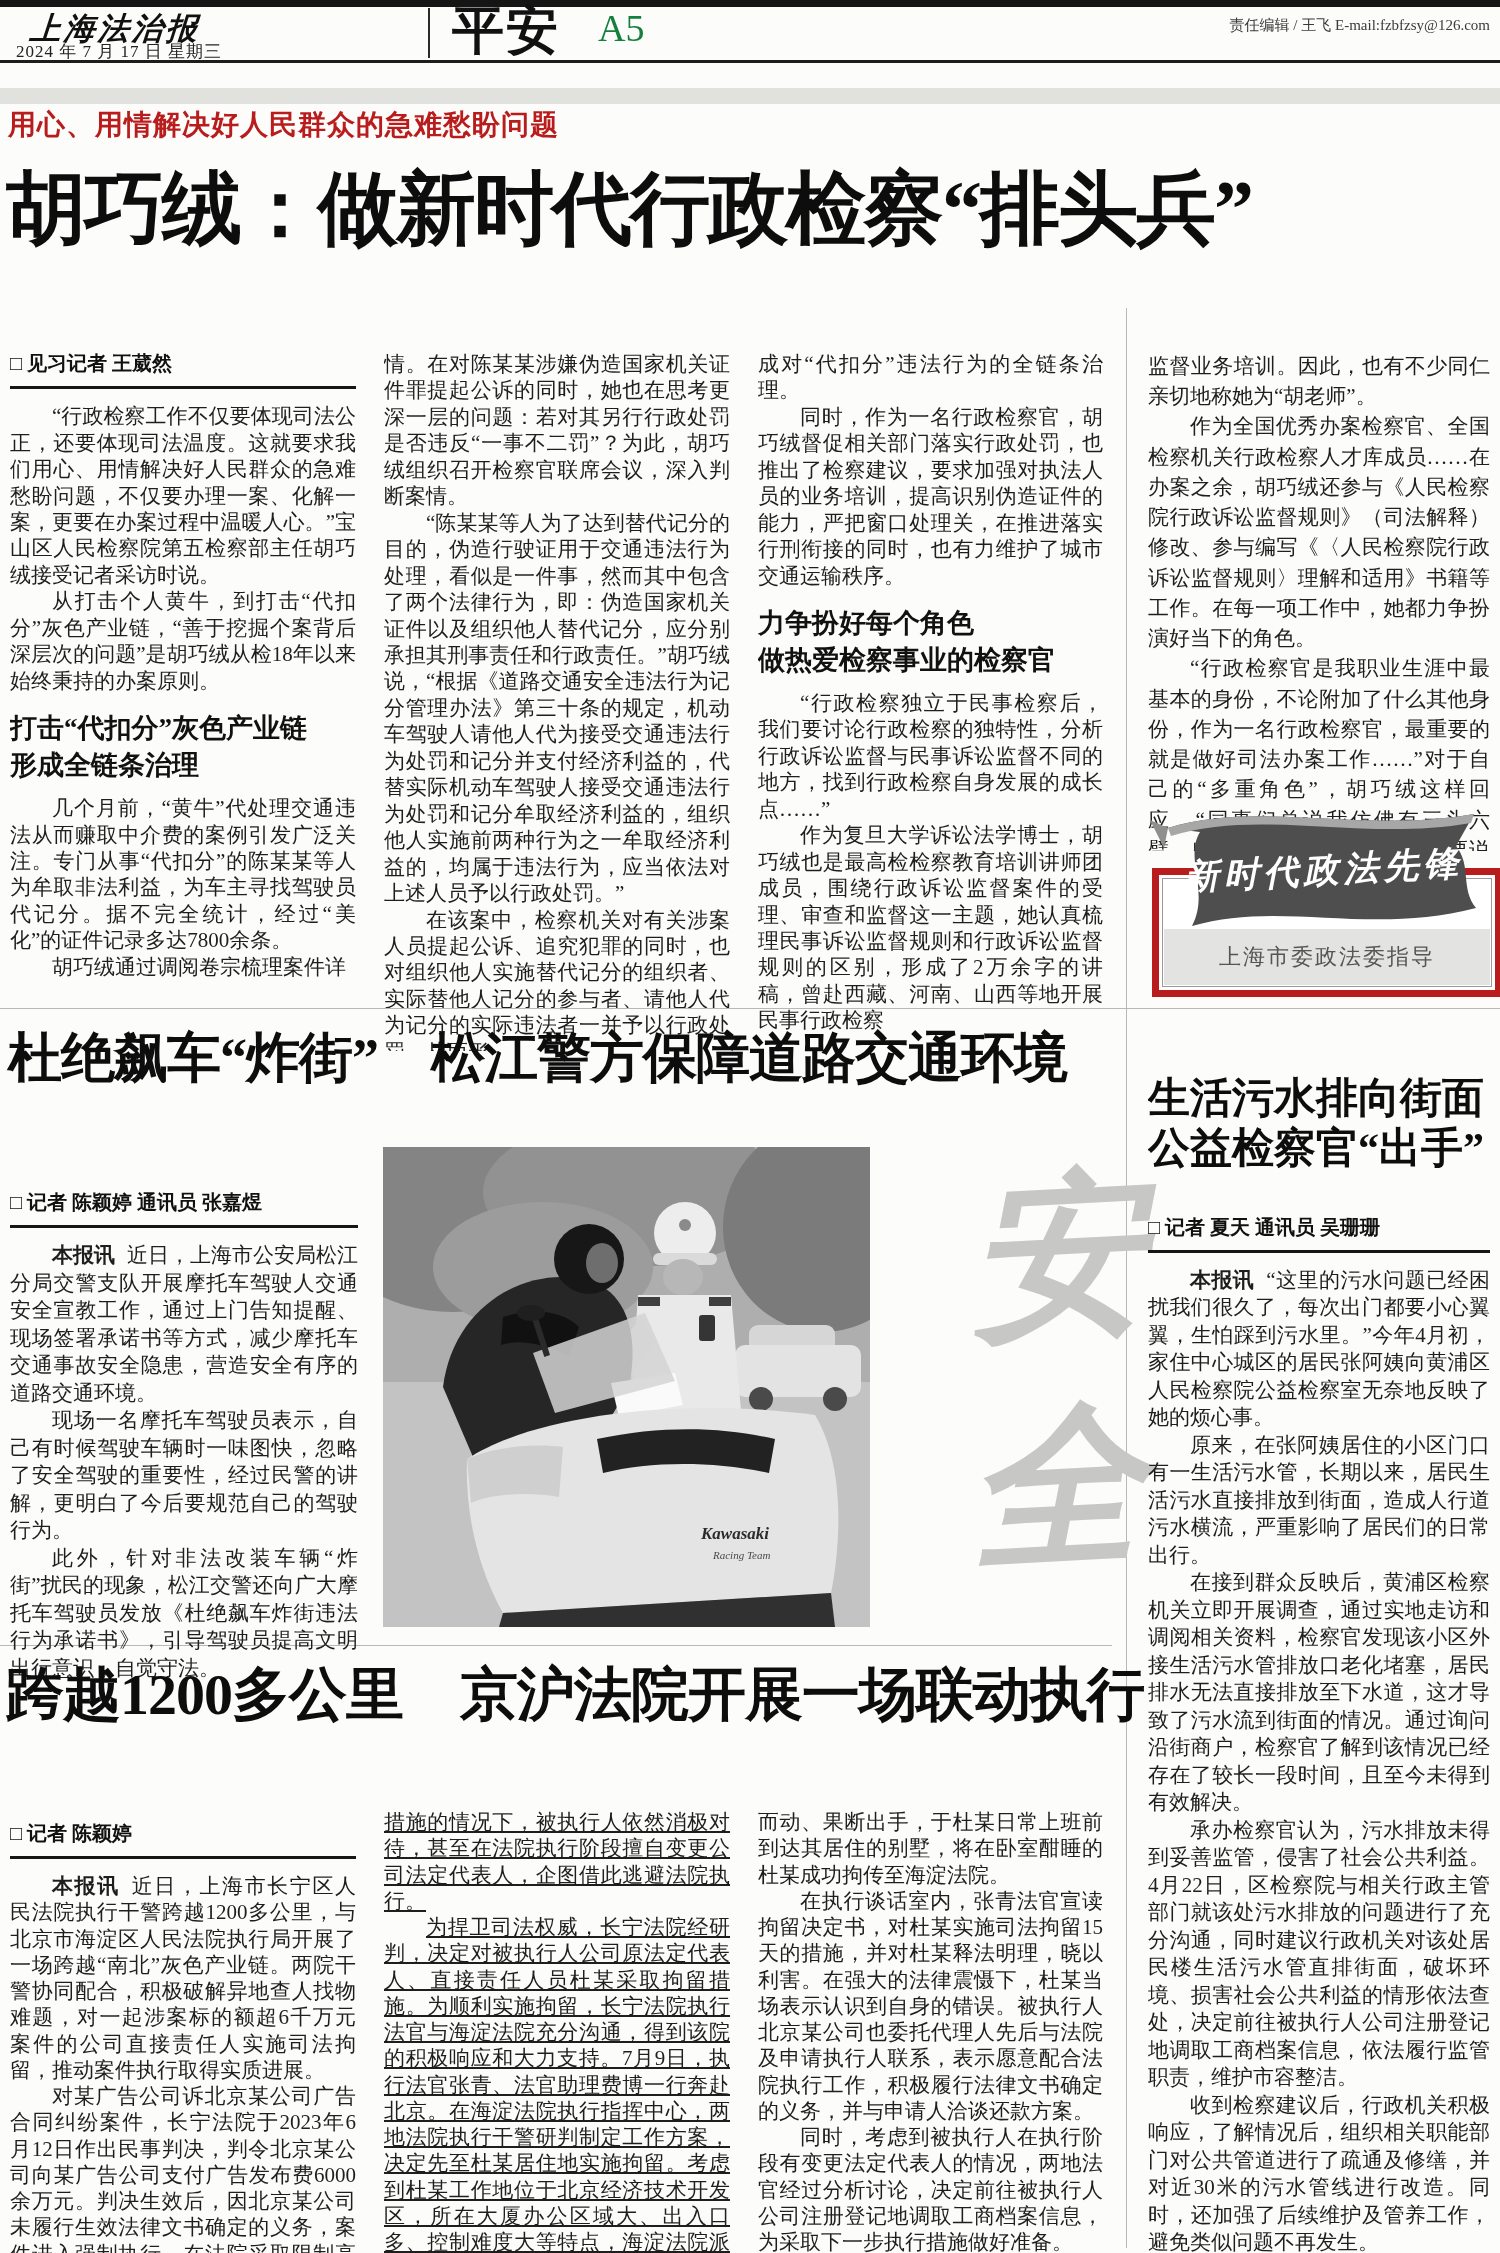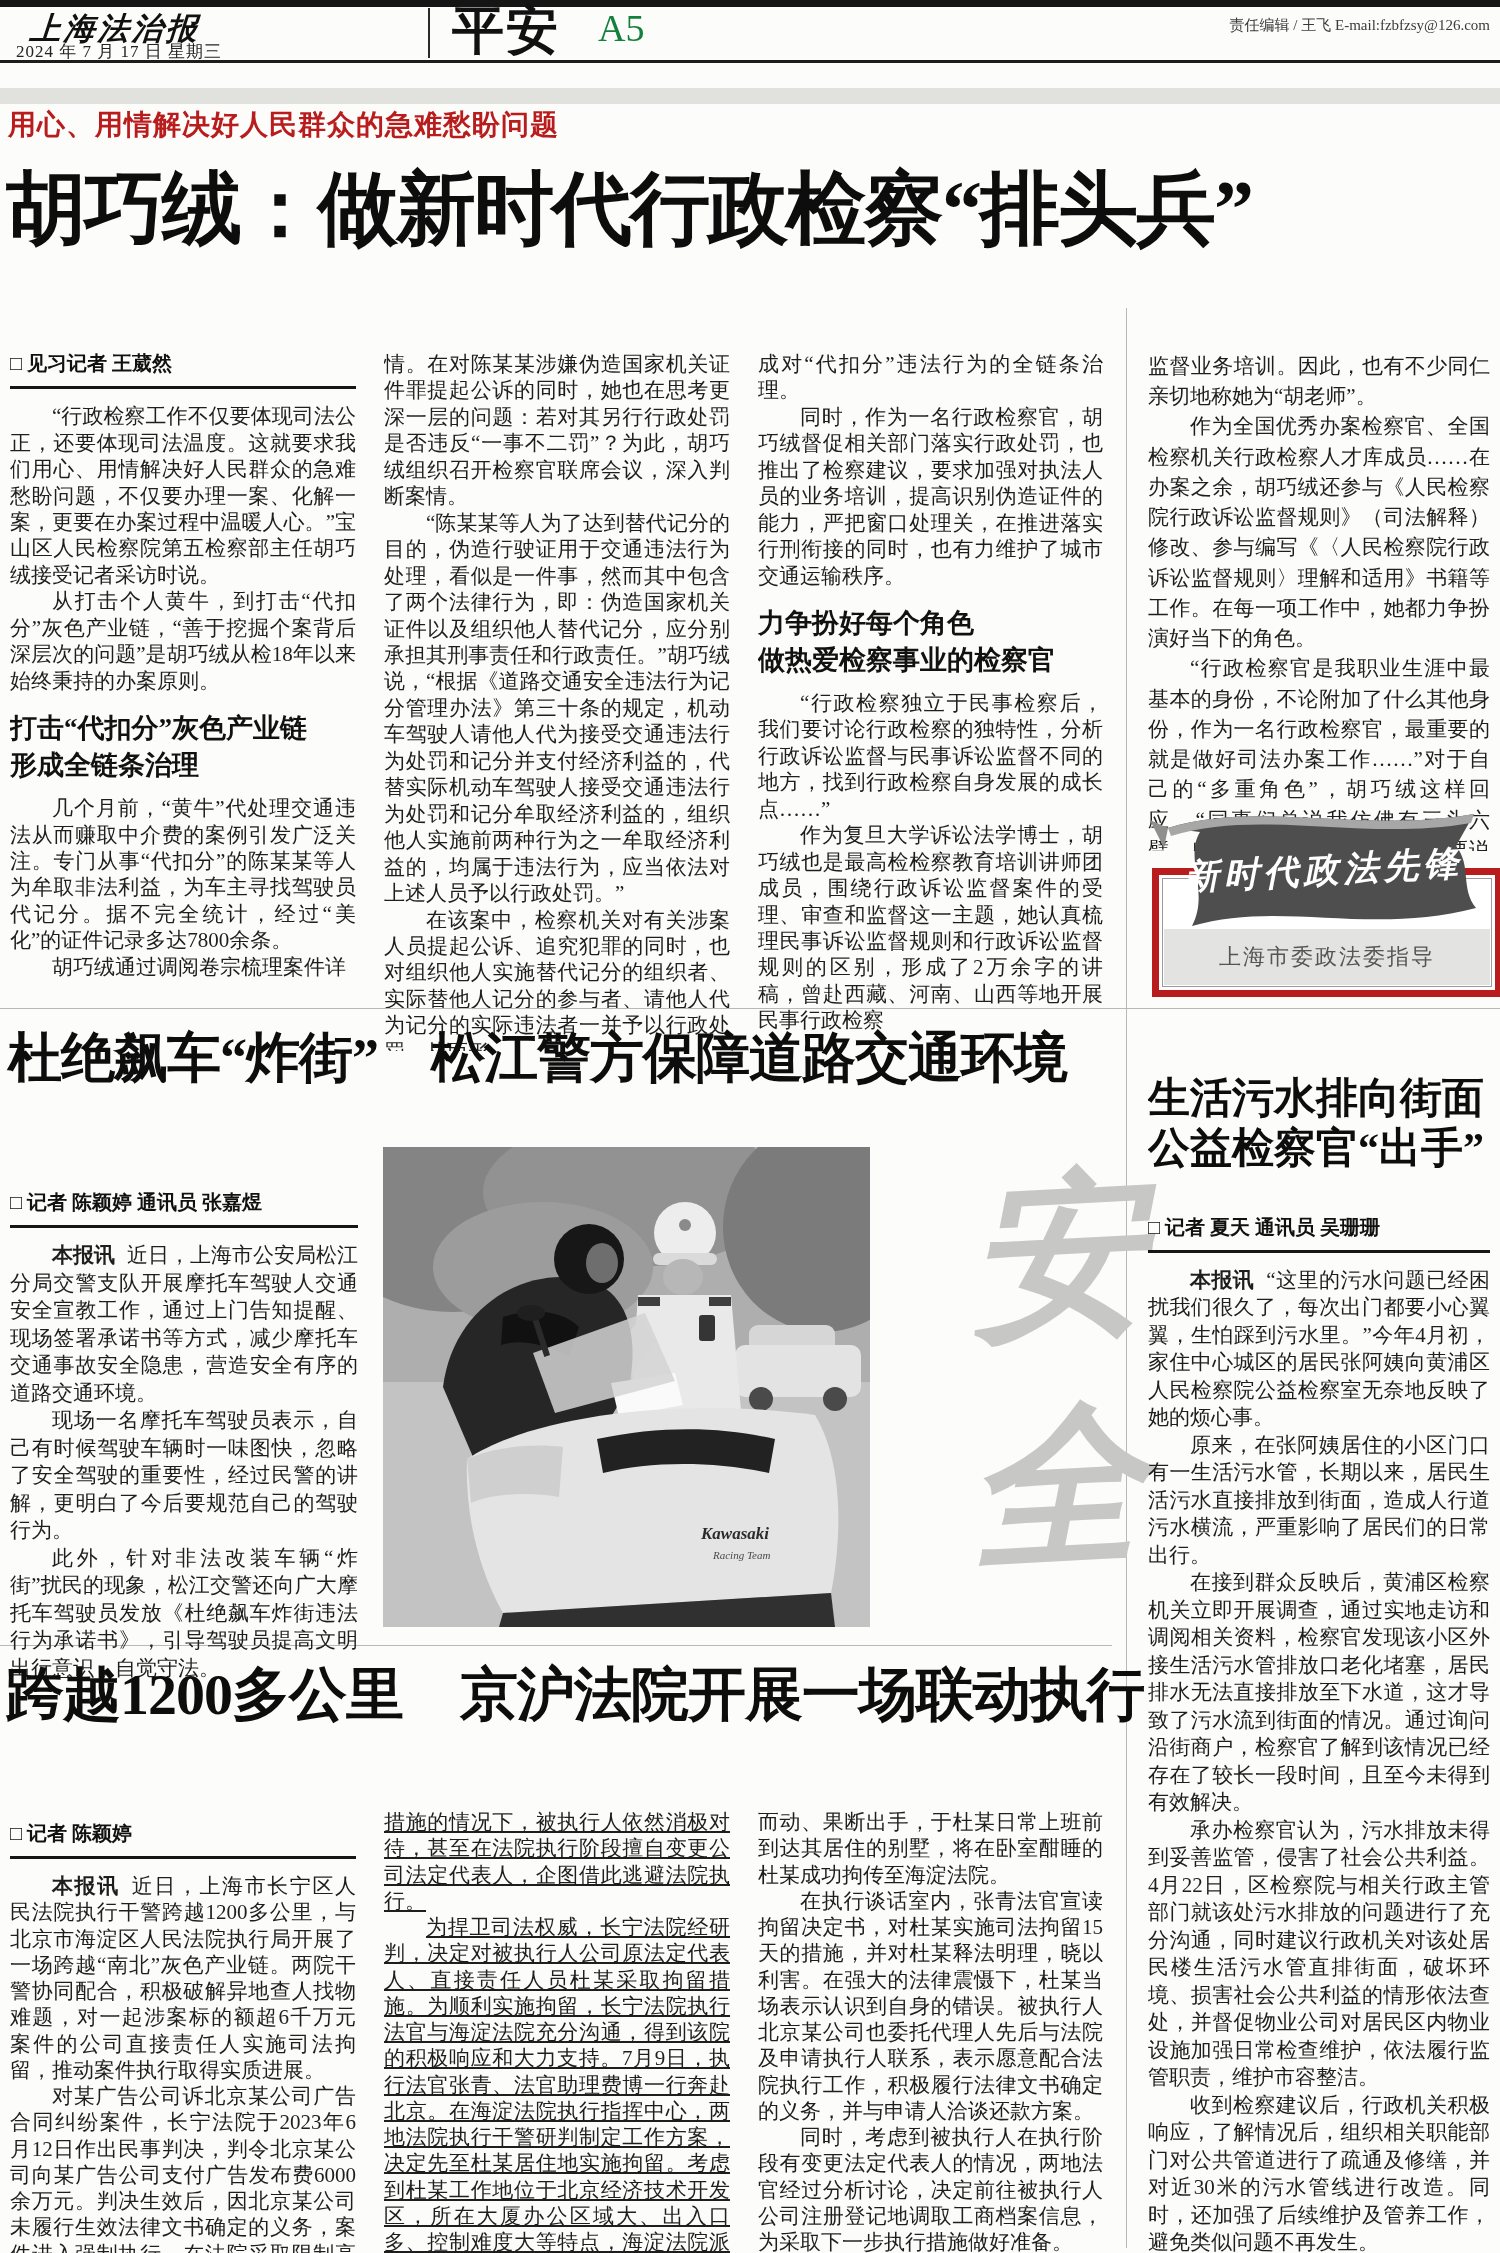--- a/index.html
+++ b/index.html
@@ -195,18 +195,18 @@
     <div class="h4">
       <div>生活污水排向街面</div>
       <div>公益检察官“出手”</div>
     </div>
     <div style="height:40px;"></div>
     <div class="byline">□ 记者 夏天 通讯员 吴珊珊</div>
     <div class="byrule"></div>
     <p><b class="lead">本报讯</b><span>“这里的污水问题已经困扰我们很久了，每次出门都要小心翼翼，生怕踩到污水里。”今年4月初，家住中心城区的居民张阿姨向黄浦区人民检察院公益检察室无奈地反映了她的烦心事。</span></p>
     <p>原来，在张阿姨居住的小区门口有一生活污水管，长期以来，居民生活污水直接排放到街面，造成人行道污水横流，严重影响了居民们的日常出行。</p>
     <p>在接到群众反映后，黄浦区检察机关立即开展调查，通过实地走访和调阅相关资料，检察官发现该小区外接生活污水管排放口老化堵塞，居民排水无法直接排放至下水道，这才导致了污水流到街面的情况。通过询问沿街商户，检察官了解到该情况已经存在了较长一段时间，且至今未得到有效解决。</p>
-    <p>承办检察官认为，污水排放未得到妥善监管，侵害了社会公共利益。4月22日，区检察院与相关行政主管部门就该处污水排放的问题进行了充分沟通，同时建议行政机关对该处居民楼生活污水管直排街面，破坏环境、损害社会公共利益的情形依法查处，并督促物业公司对居民区内物业设施加强日常检查维护，依法履行监管职责，维护市容整洁。</p>
+    <p>承办检察官认为，污水排放未得到妥善监管，侵害了社会公共利益。4月22日，区检察院与相关行政主管部门就该处污水排放的问题进行了充分沟通，同时建议行政机关对该处居民楼生活污水管直排街面，破坏环境、损害社会公共利益的情形依法查处，决定前往被执行人公司注册登记地调取工商档案信息，依法履行监管职责，维护市容整洁。</p>
     <p>收到检察建议后，行政机关积极响应，了解情况后，组织相关职能部门对公共管道进行了疏通及修缮，并对近30米的污水管线进行改造。同时，还加强了后续维护及管养工作，避免类似问题不再发生。</p>
     <p>近日，检察官开展公益诉讼回头看活动，现场污水管线已改造完毕，人行道上再也看不到污水横流的景象，长期困扰居民和商户的问题得到了有效解决。</p>
   </div>
 
 </div>
 
 </body></html>

